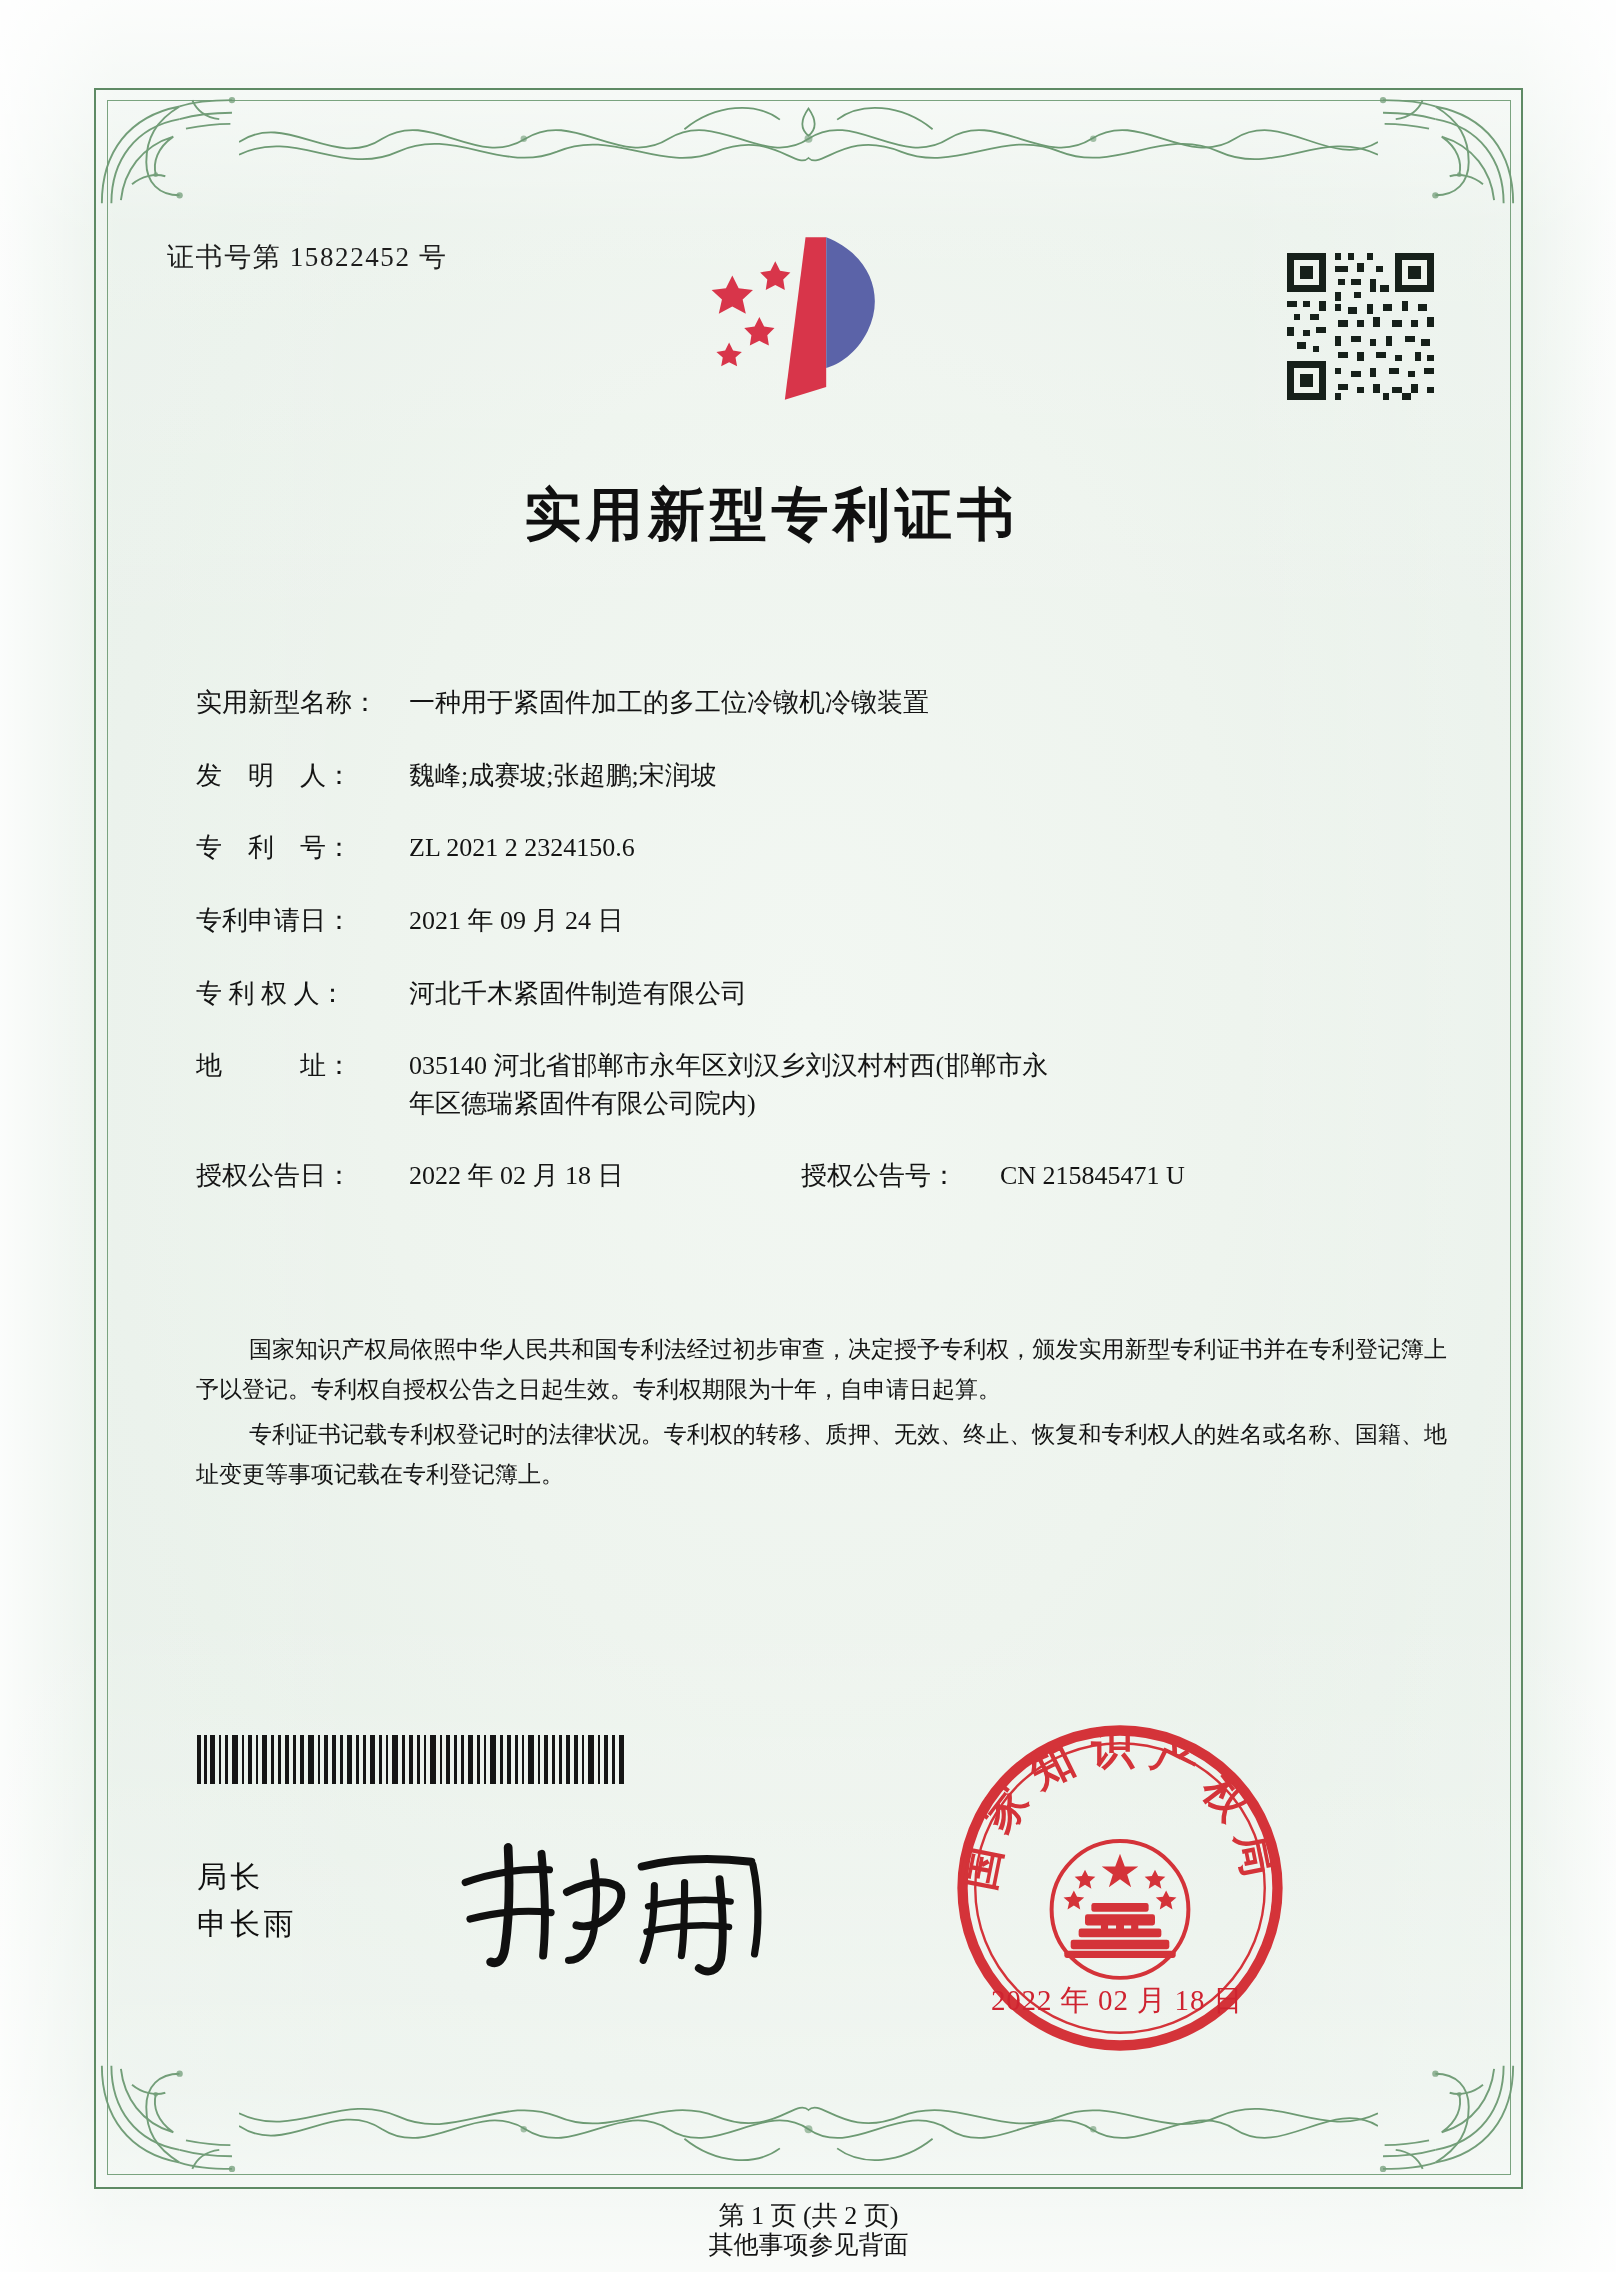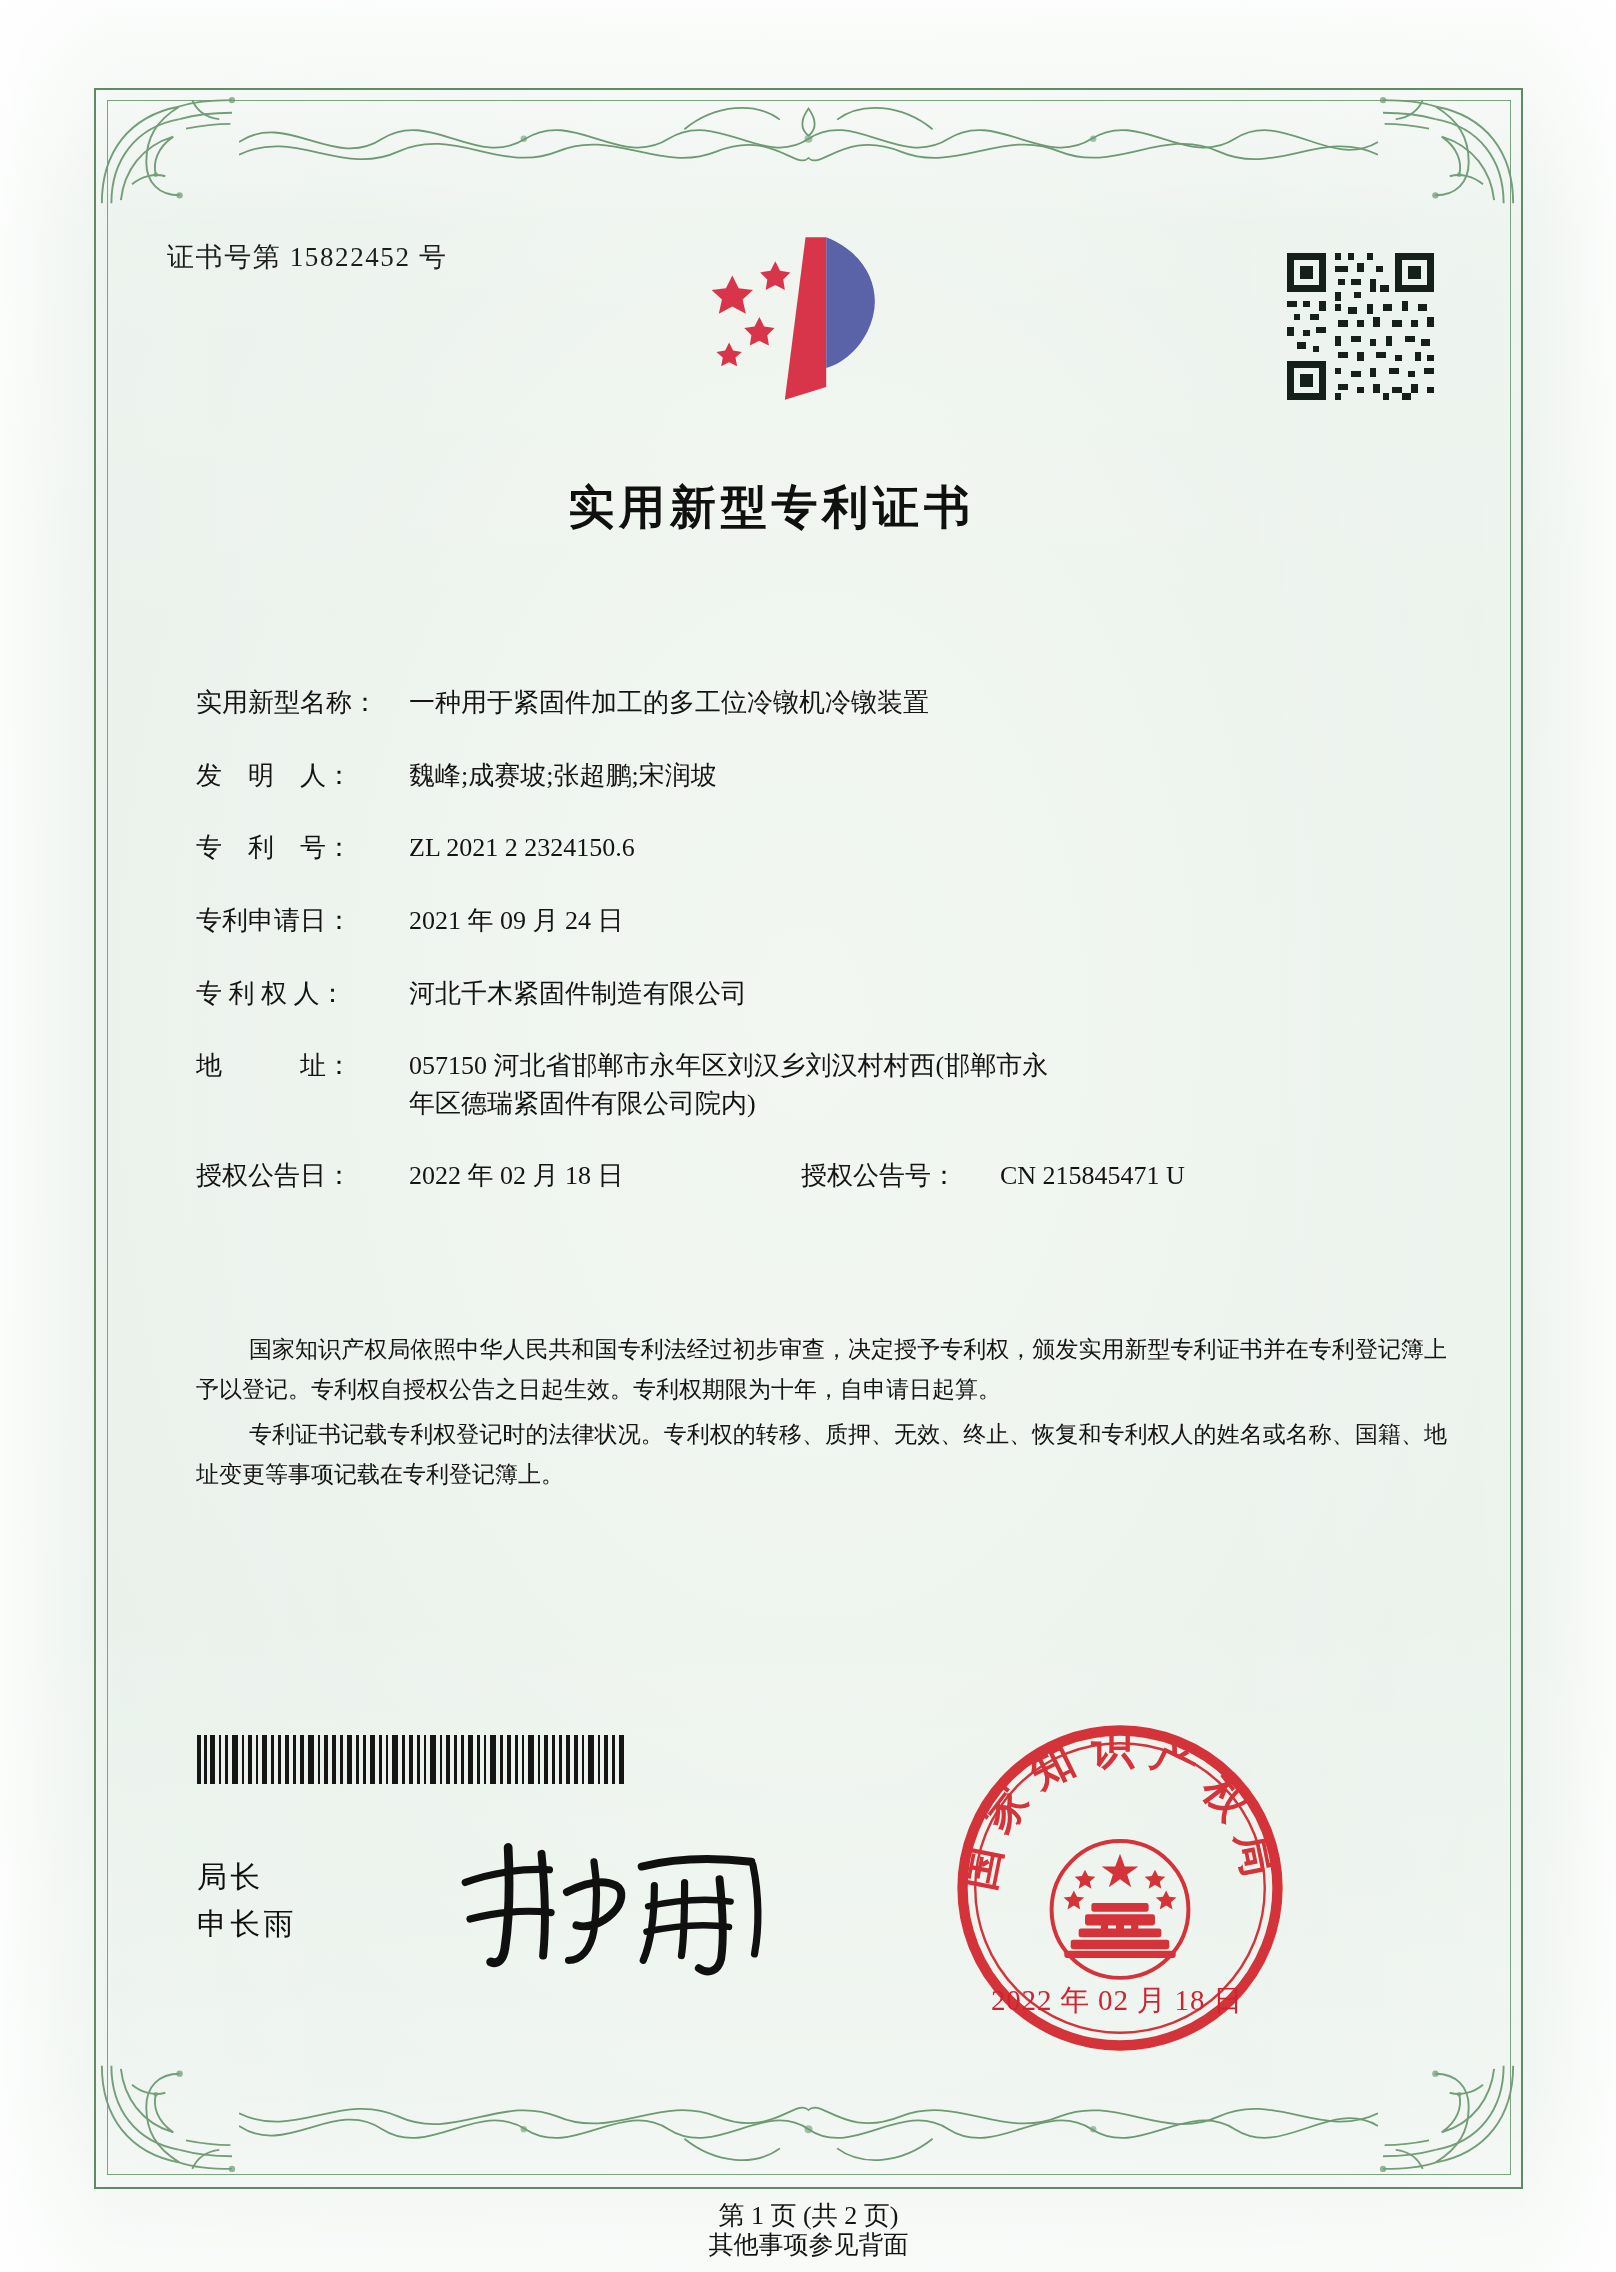--- a/index.html
+++ b/index.html
@@ -110,21 +110,21 @@
 
   
   .main-title {
     position: absolute;
     left: 0;
     top: 477px;
     width: 1543px;
     text-align: center;
     font-family: "DejaVu Serif", "Liberation Serif", serif;
     font-weight: 700;
-    font-size: 46px;
+    font-size: 57px;
     letter-spacing: 4.8px;
     color: #101010;
   }
 
   
   .fields {
     position: absolute;
     left: 196px;
     top: 684px;
     width: 1241px;
@@ -467,21 +467,21 @@
     <div class="frow">
       <div class="flabel">专利申请日：</div>
       <div class="fvalue">2021 年 09 月 24 日</div>
     </div>
     <div class="frow">
       <div class="flabel">专 利 权 人：</div>
       <div class="fvalue">河北千木紧固件制造有限公司</div>
     </div>
     <div class="frow addr">
       <div class="flabel">地　　　址：</div>
-      <div class="fvalue">057150 河北省邯郸市永年区刘汉乡刘汉村村西(邯郸市永
+      <div class="fvalue">035140 河北省邯郸市永年区刘汉乡刘汉村村西(邯郸市永
 年区德瑞紧固件有限公司院内)</div>
     </div>
     <div class="frow split">
       <div class="split-left">
         <div class="flabel">授权公告日：</div>
         <div class="fvalue">2022 年 02 月 18 日</div>
       </div>
       <div class="split-right">
         <div class="flabel">授权公告号：</div>
         <div class="fvalue">CN 215845471 U</div>

